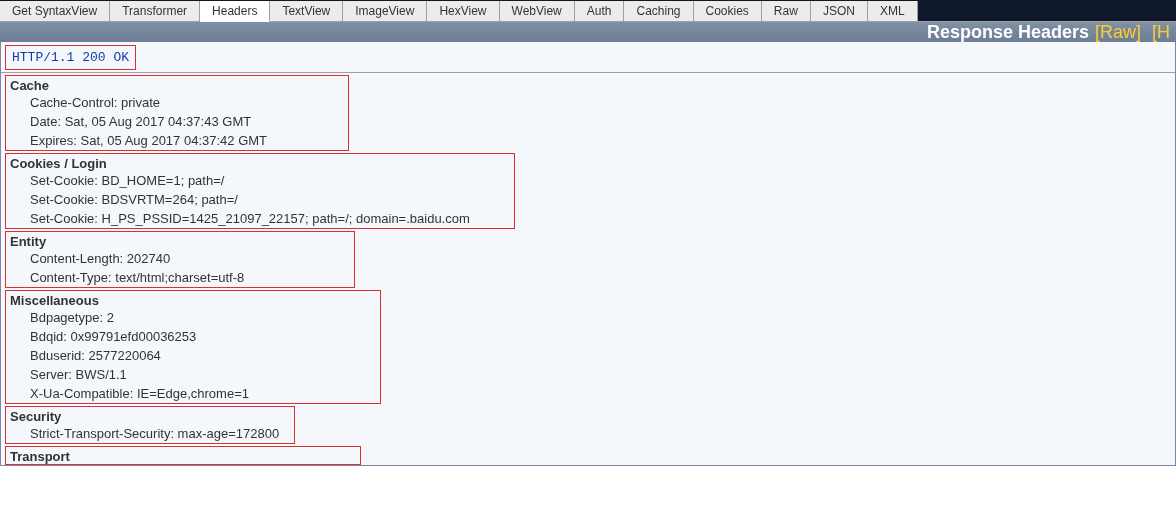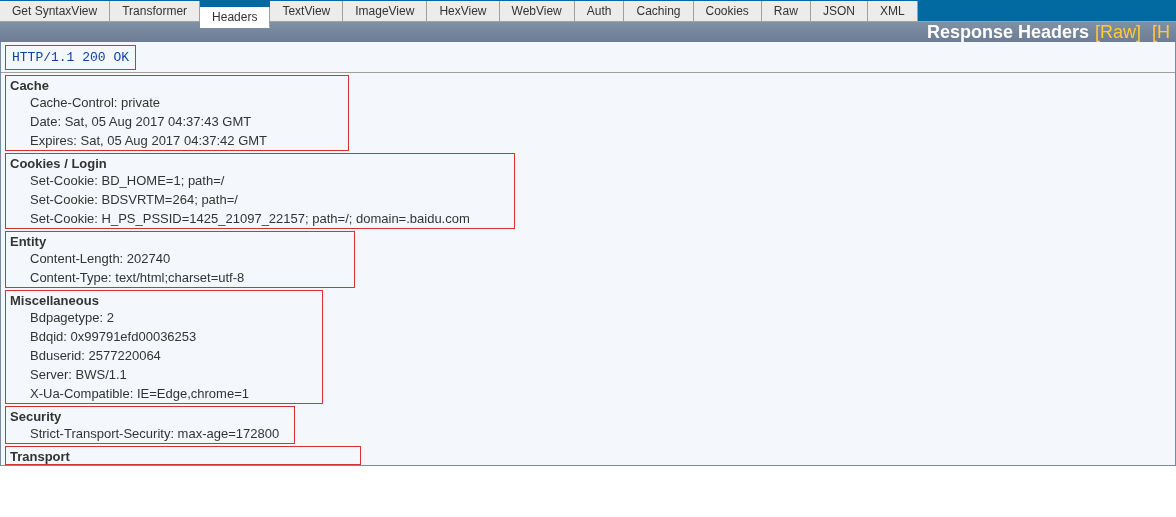--- a/index.html
+++ b/index.html
@@ -6,40 +6,40 @@
   body {
     margin: 0;
     padding: 0;
     font-family: Tahoma, Arial, sans-serif;
     font-size: 12px;
     background: #ffffff;
     width: 1176px;
   }
   .tabbar {
     display: flex;
-    background: #0369a1;
+    background: #0f172a;
     border-bottom: 1px solid #a0a0a0;
     height: 22px;
     align-items: flex-end;
   }
   .tab {
     padding: 3px 12px;
     border-right: 1px solid #a0a0a0;
     background: #ececec;
     color: #333;
     cursor: pointer;
     font-size: 12px;
     display: flex;
     align-items: center;
   }
   .tab.active {
     background: #ffffff;
     border-bottom: 1px solid #ffffff;
     position: relative;
-    top: 7px;
+    top: 1px;
   }
   .titlebar {
     background: #7a8aa0;
     background: linear-gradient(#8090a5, #6c7d94);
     color: #ffffff;
     font-weight: bold;
     padding: 2px 6px;
     font-size: 18px;
     display: flex;
     justify-content: flex-end;
@@ -138,21 +138,21 @@
         <div class="group-title">Cookies / Login</div>
         <div class="kv"><span class="k">Set-Cookie: </span><span class="v">BD_HOME=1; path=/</span></div>
         <div class="kv"><span class="k">Set-Cookie: </span><span class="v">BDSVRTM=264; path=/</span></div>
         <div class="kv"><span class="k">Set-Cookie: </span><span class="v">H_PS_PSSID=1425_21097_22157; path=/; domain=.baidu.com</span></div>
       </div>
       <div class="group" style="width: 350px;">
         <div class="group-title">Entity</div>
         <div class="kv"><span class="k">Content-Length: </span><span class="v">202740</span></div>
         <div class="kv"><span class="k">Content-Type: </span><span class="v">text/html;charset=utf-8</span></div>
       </div>
-      <div class="group" style="width: 318px;">
+      <div class="group" style="width: 376px;">
         <div class="group-title">Miscellaneous</div>
         <div class="kv"><span class="k">Bdpagetype: </span><span class="v">2</span></div>
         <div class="kv"><span class="k">Bdqid: </span><span class="v">0x99791efd00036253</span></div>
         <div class="kv"><span class="k">Bduserid: </span><span class="v">2577220064</span></div>
         <div class="kv"><span class="k">Server: </span><span class="v">BWS/1.1</span></div>
         <div class="kv"><span class="k">X-Ua-Compatible: </span><span class="v">IE=Edge,chrome=1</span></div>
       </div>
       <div class="group" style="width: 290px;">
         <div class="group-title">Security</div>
         <div class="kv"><span class="k">Strict-Transport-Security: </span><span class="v">max-age=172800</span></div>

